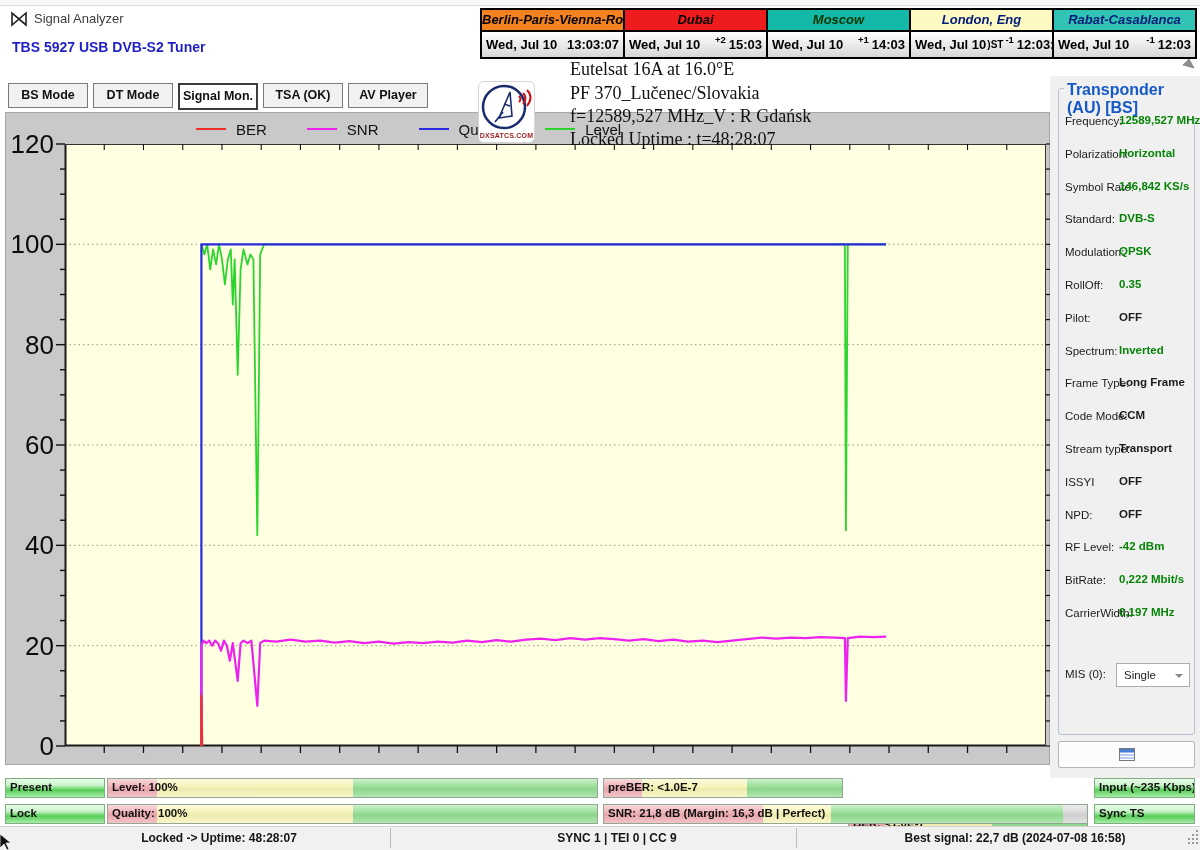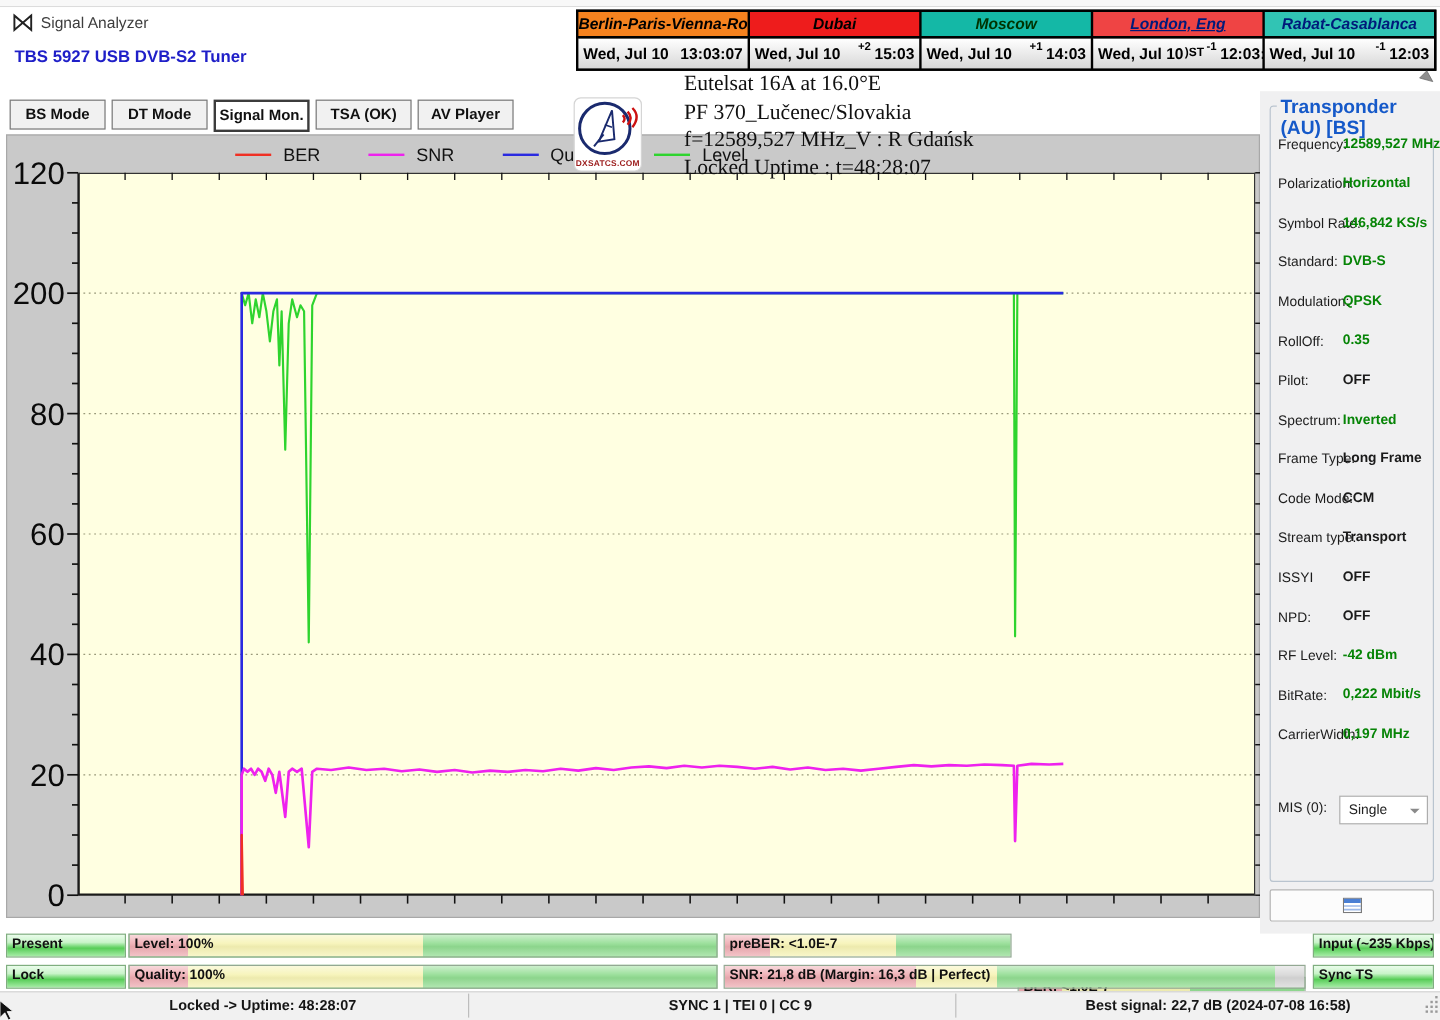--- a/index.html
+++ b/index.html
@@ -136,21 +136,21 @@
           <span class="leg-line" style="background: rgb(46, 212, 46);"></span>
           <span class="leg-label">Level</span>
         </div>
       </div>
     <div id="ylabels">
         <div class="ylab abs" style="top: 619px;">0</div>
         <div class="ylab abs" style="top: 518.667px;">20</div>
         <div class="ylab abs" style="top: 418.333px;">40</div>
         <div class="ylab abs" style="top: 318px;">60</div>
         <div class="ylab abs" style="top: 217.667px;">80</div>
-        <div class="ylab abs" style="top: 117.333px;">200</div>
+        <div class="ylab abs" style="top: 117.333px;">100</div>
         <div class="ylab abs" style="top: 17px;">120</div>
       </div>
     <div class="plot">
       <svg id="plot-svg" width="981" height="602">
           <line x1="0" y1="501.6666666666667" x2="981" y2="501.6666666666667" stroke="#99997a" stroke-width="1" stroke-dasharray="1.5 3"></line>
           <line x1="0" y1="401.33333333333337" x2="981" y2="401.33333333333337" stroke="#99997a" stroke-width="1" stroke-dasharray="1.5 3"></line>
           <line x1="0" y1="301" x2="981" y2="301" stroke="#99997a" stroke-width="1" stroke-dasharray="1.5 3"></line>
           <line x1="0" y1="200.66666666666669" x2="981" y2="200.66666666666669" stroke="#99997a" stroke-width="1" stroke-dasharray="1.5 3"></line>
           <line x1="0" y1="100.33333333333331" x2="981" y2="100.33333333333331" stroke="#99997a" stroke-width="1" stroke-dasharray="1.5 3"></line>
           <line x1="0.5" y1="0" x2="0.5" y2="602" stroke="#1a1a1a" stroke-width="2"></line>
@@ -281,21 +281,21 @@
       </div>
       <div class="clock">
         <div class="clock-h" style="background: #14b8a6; color: rgb(0, 51, 0);">Moscow</div>
         <div class="clock-t">
           <span class="c-date">Wed, Jul 10</span>
           <span class="c-off">+1</span>
           <span class="c-time">14:03</span>
         </div>
       </div>
       <div class="clock">
-        <div class="clock-h" style="background: #ef4444; color: rgb(0, 26, 122); text-decoration: underline;">London, Eng</div>
+        <div class="clock-h" style="background: #fef9c3; color: rgb(0, 26, 122);">London, Eng</div>
         <div class="clock-t">
           <span class="c-date">Wed, Jul 10</span>
           <span class="c-offb">)ST</span>
           <span class="c-off">-1</span>
           <span class="c-time">12:03:07</span>
         </div>
       </div>
       <div class="clock">
         <div class="clock-h" style="background: rgb(49, 196, 180); color: rgb(0, 26, 122);">Rabat-Casablanca</div>
         <div class="clock-t">

